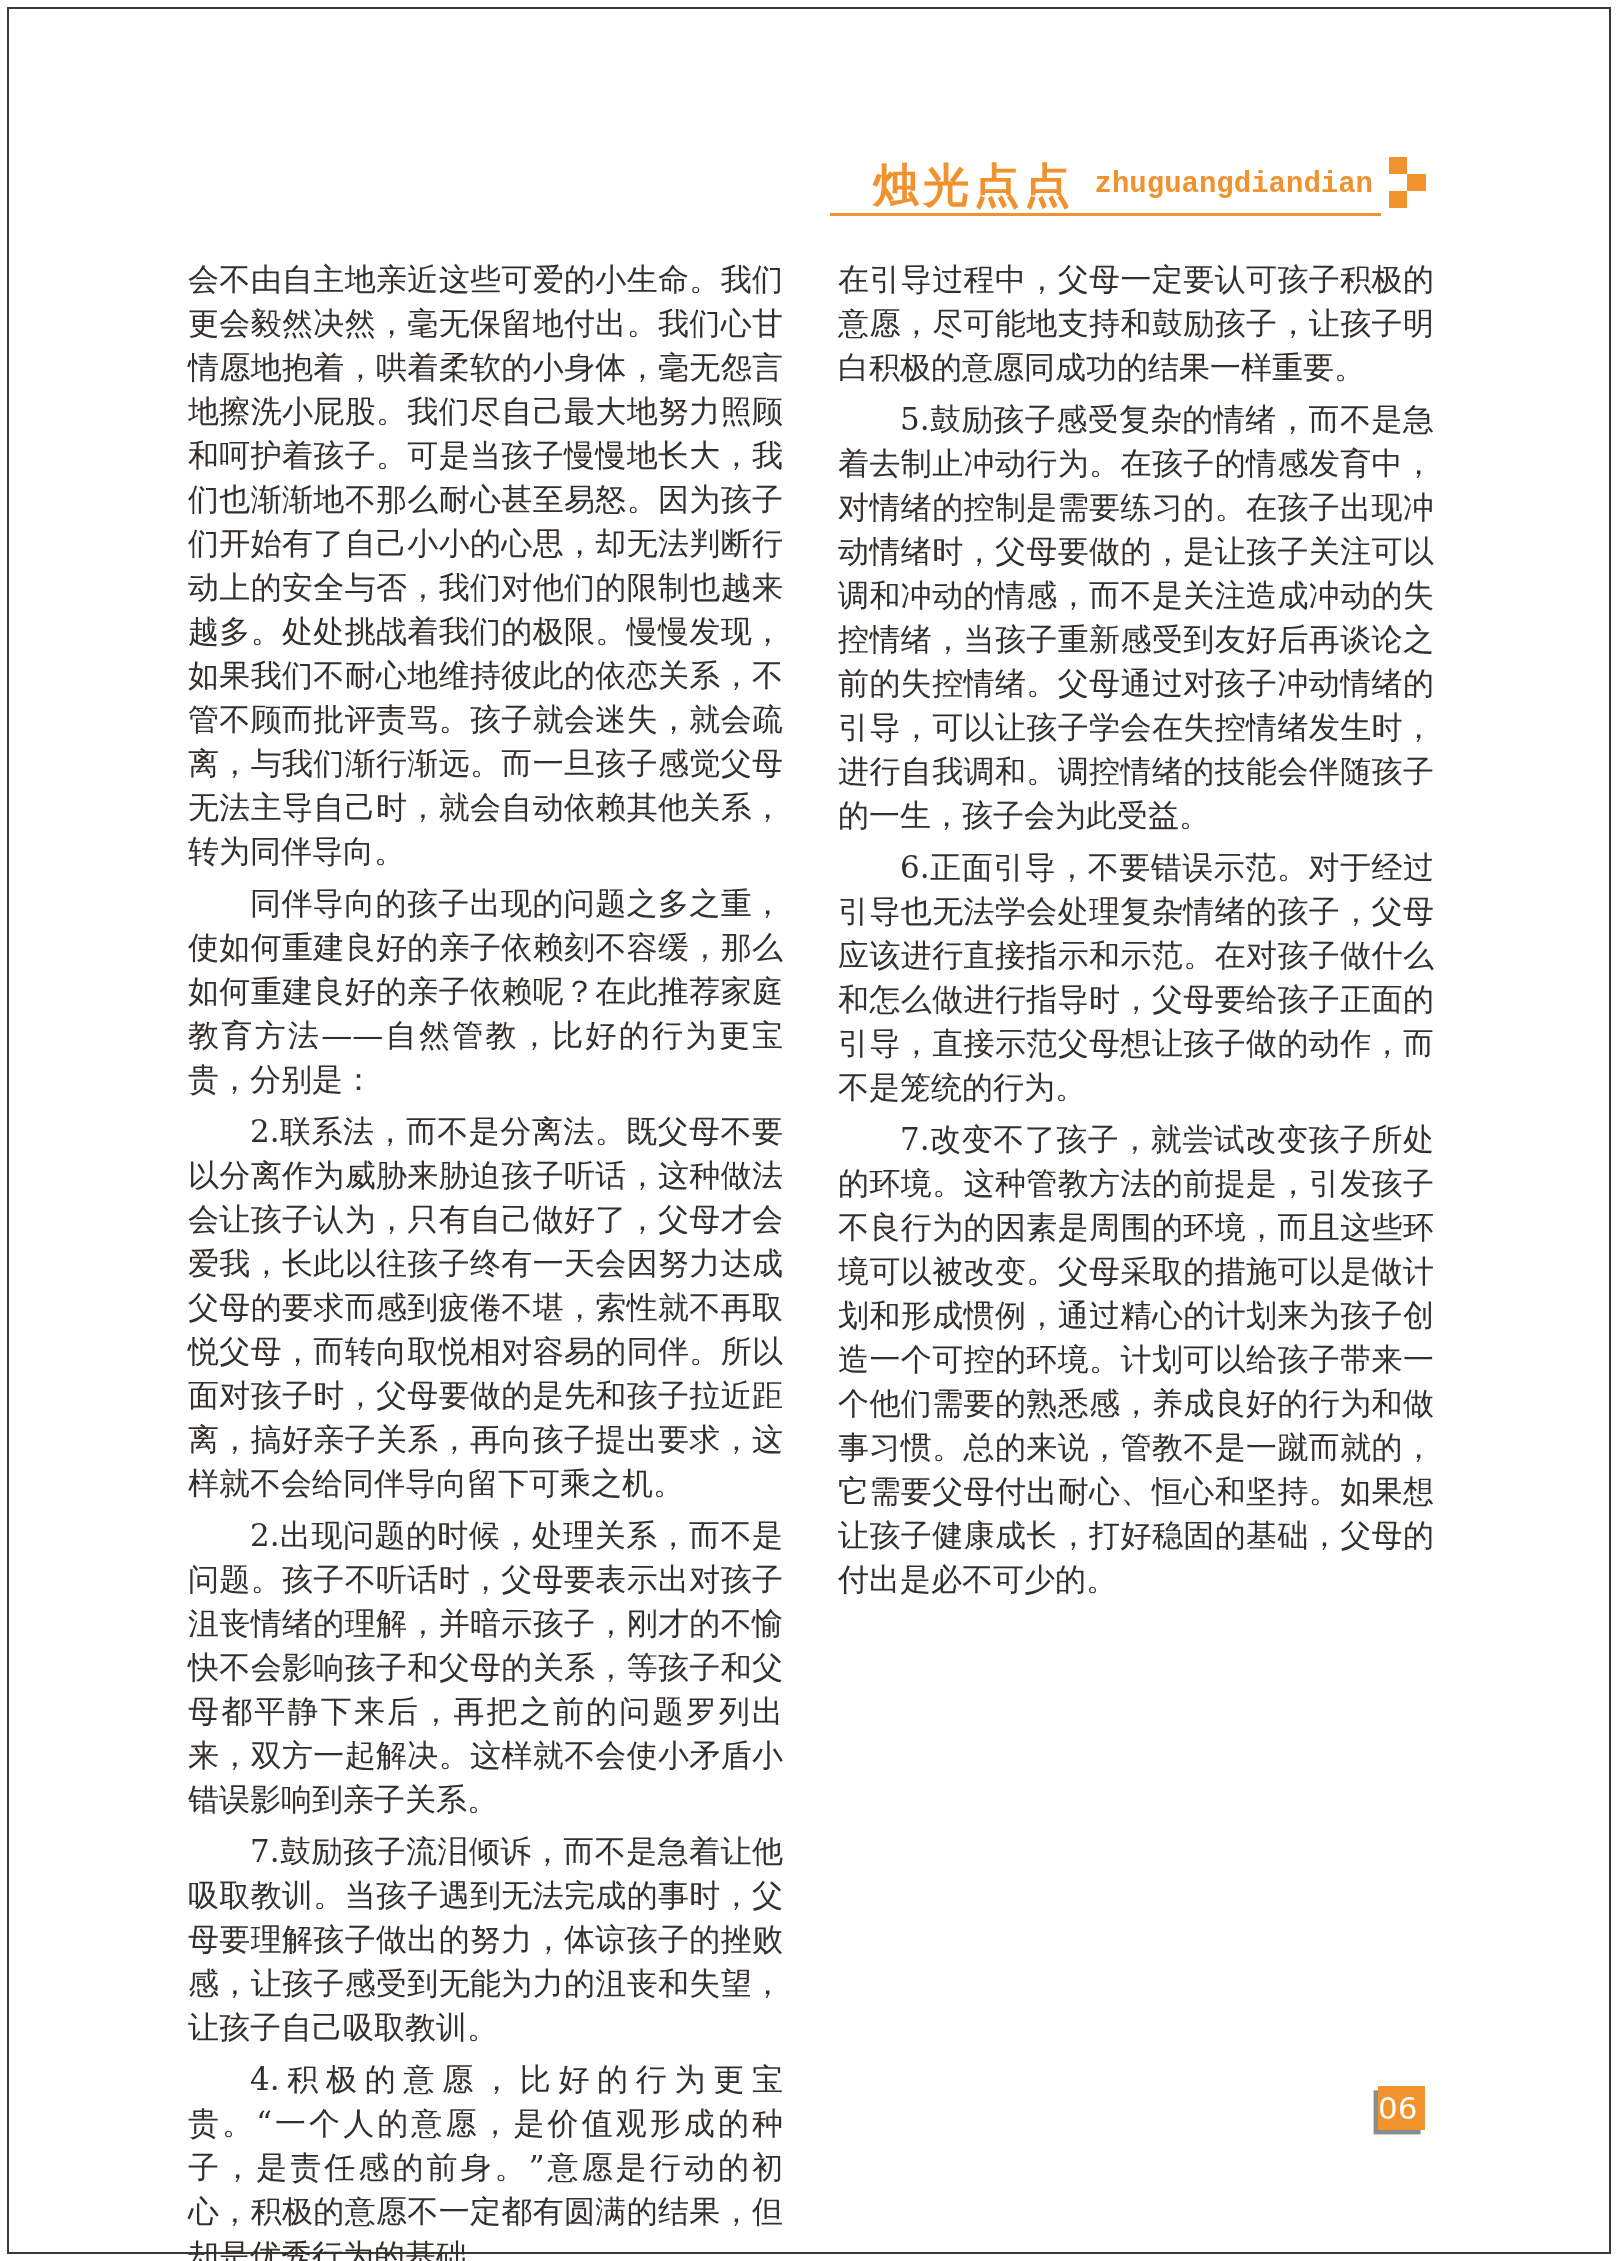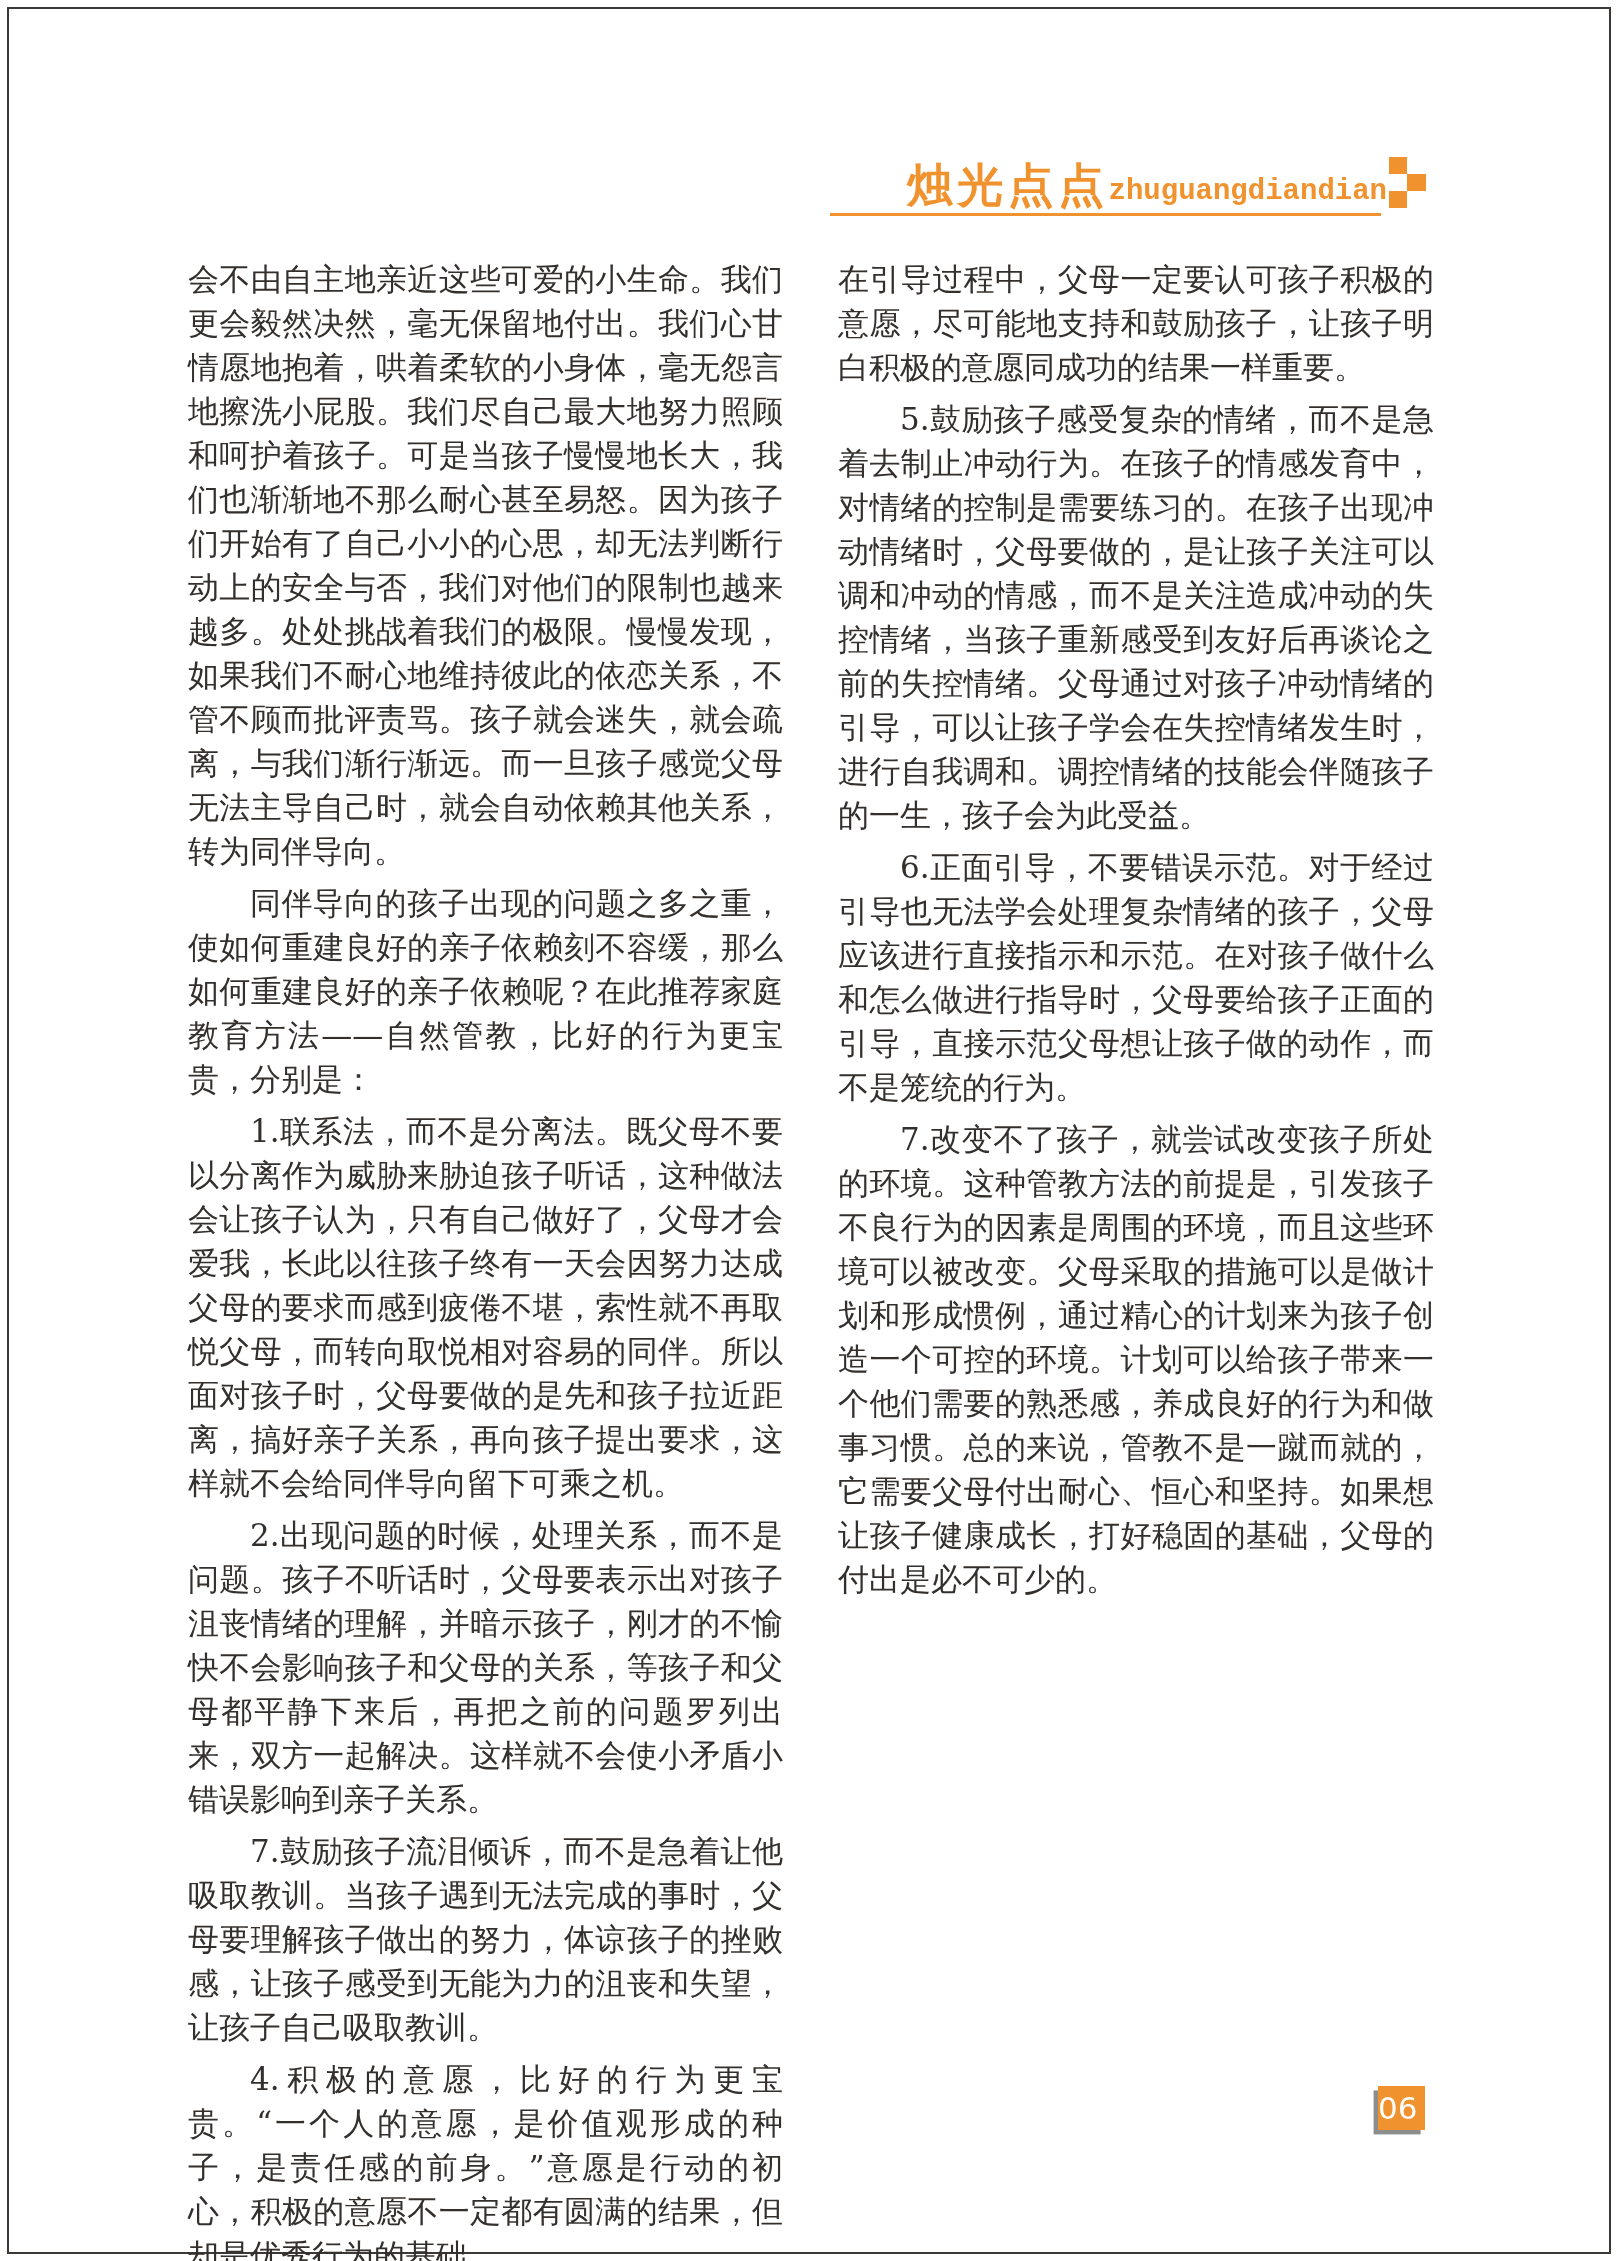--- a/index.html
+++ b/index.html
@@ -15,24 +15,24 @@
   .border-frame {
     position: absolute;
     left: 6.6px; top: 6.6px; right: 6.6px; bottom: 6.6px;
     border: 2.9px solid #3c3835;
     pointer-events: none;
   }
   
   .header-title-row {
     position: absolute;
     top: 162px;
-    right: 231px;
+    right: 245px;
     display: flex;
-    align-items: flex-end;
-    gap: 0;
+    align-items: center;
+    gap: 20px;
     white-space: nowrap;
   }
   .header-title {
     font-family: "DejaVu Sans", "Liberation Sans", sans-serif;
     font-weight: 700;
     font-size: 46px;
     line-height: 46px;
     letter-spacing: 4.4px;
     color: #f0922e;
   }
@@ -116,21 +116,21 @@
   <div class="header-rule"></div>
   <div class="deco-squares">
     <span class="sq sq1"></span>
     <span class="sq sq2"></span>
     <span class="sq sq3"></span>
   </div>
 
   <section class="col col-left">
     <p class="para">会不由自主地亲近这些可爱的小生命。我们更会毅然决然，毫无保留地付出。我们心甘情愿地抱着，哄着柔软的小身体，毫无怨言地擦洗小屁股。我们尽自己最大地努力照顾和呵护着孩子。可是当孩子慢慢地长大，我们也渐渐地不那么耐心甚至易怒。因为孩子们开始有了自己小小的心思，却无法判断行动上的安全与否，我们对他们的限制也越来越多。处处挑战着我们的极限。慢慢发现，如果我们不耐心地维持彼此的依恋关系，不管不顾而批评责骂。孩子就会迷失，就会疏离，与我们渐行渐远。而一旦孩子感觉父母无法主导自己时，就会自动依赖其他关系，转为同伴导向。</p>
     <p class="para indent">同伴导向的孩子出现的问题之多之重，使如何重建良好的亲子依赖刻不容缓，那么如何重建良好的亲子依赖呢？在此推荐家庭教育方法——自然管教，比好的行为更宝贵，分别是：</p>
-    <p class="para indent">1.联系法，而不是分离法。既父母不要以分离作为威胁来胁迫孩子听话，这种做法会让孩子认为，只有自己做好了，父母才会爱我，长此以往孩子终有一天会因努力达成父母的要求而感到疲倦不堪，索性就不再取悦父母，而转向取悦相对容易的同伴。所以面对孩子时，父母要做的是先和孩子拉近距离，搞好亲子关系，再向孩子提出要求，这样就不会给同伴导向留下可乘之机。</p>
+    <p class="para indent">2.联系法，而不是分离法。既父母不要以分离作为威胁来胁迫孩子听话，这种做法会让孩子认为，只有自己做好了，父母才会爱我，长此以往孩子终有一天会因努力达成父母的要求而感到疲倦不堪，索性就不再取悦父母，而转向取悦相对容易的同伴。所以面对孩子时，父母要做的是先和孩子拉近距离，搞好亲子关系，再向孩子提出要求，这样就不会给同伴导向留下可乘之机。</p>
     <p class="para indent">2.出现问题的时候，处理关系，而不是问题。孩子不听话时，父母要表示出对孩子沮丧情绪的理解，并暗示孩子，刚才的不愉快不会影响孩子和父母的关系，等孩子和父母都平静下来后，再把之前的问题罗列出来，双方一起解决。这样就不会使小矛盾小错误影响到亲子关系。</p>
     <p class="para indent">7.鼓励孩子流泪倾诉，而不是急着让他吸取教训。当孩子遇到无法完成的事时，父母要理解孩子做出的努力，体谅孩子的挫败感，让孩子感受到无能为力的沮丧和失望，让孩子自己吸取教训。</p>
     <p class="para indent">4.积极的意愿，比好的行为更宝贵。“一个人的意愿，是价值观形成的种子，是责任感的前身。”意愿是行动的初心，积极的意愿不一定都有圆满的结果，但却是优秀行为的基础。</p>
   </section>
 
   <section class="col col-right">
     <p class="para">在引导过程中，父母一定要认可孩子积极的意愿，尽可能地支持和鼓励孩子，让孩子明白积极的意愿同成功的结果一样重要。</p>
     <p class="para indent">5.鼓励孩子感受复杂的情绪，而不是急着去制止冲动行为。在孩子的情感发育中，对情绪的控制是需要练习的。在孩子出现冲动情绪时，父母要做的，是让孩子关注可以调和冲动的情感，而不是关注造成冲动的失控情绪，当孩子重新感受到友好后再谈论之前的失控情绪。父母通过对孩子冲动情绪的引导，可以让孩子学会在失控情绪发生时，进行自我调和。调控情绪的技能会伴随孩子的一生，孩子会为此受益。</p>
     <p class="para indent">6.正面引导，不要错误示范。对于经过引导也无法学会处理复杂情绪的孩子，父母应该进行直接指示和示范。在对孩子做什么和怎么做进行指导时，父母要给孩子正面的引导，直接示范父母想让孩子做的动作，而不是笼统的行为。</p>
     <p class="para indent">7.改变不了孩子，就尝试改变孩子所处的环境。这种管教方法的前提是，引发孩子不良行为的因素是周围的环境，而且这些环境可以被改变。父母采取的措施可以是做计划和形成惯例，通过精心的计划来为孩子创造一个可控的环境。计划可以给孩子带来一个他们需要的熟悉感，养成良好的行为和做事习惯。总的来说，管教不是一蹴而就的，它需要父母付出耐心、恒心和坚持。如果想让孩子健康成长，打好稳固的基础，父母的付出是必不可少的。</p>

